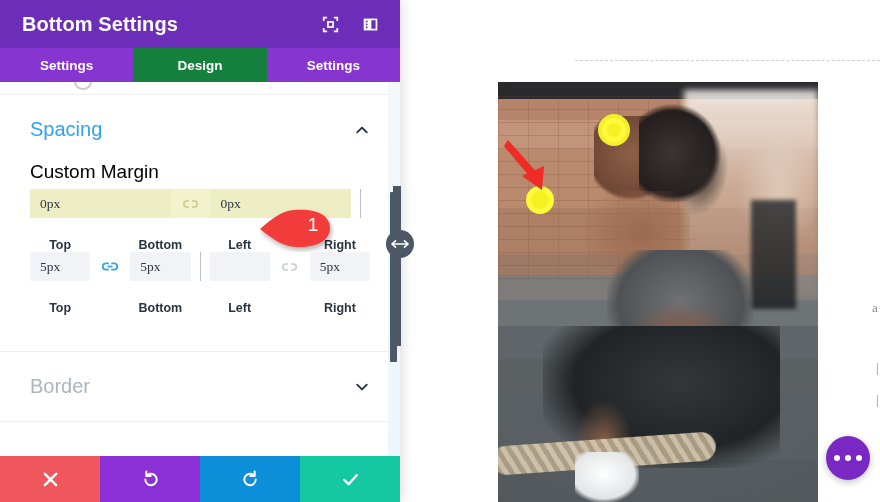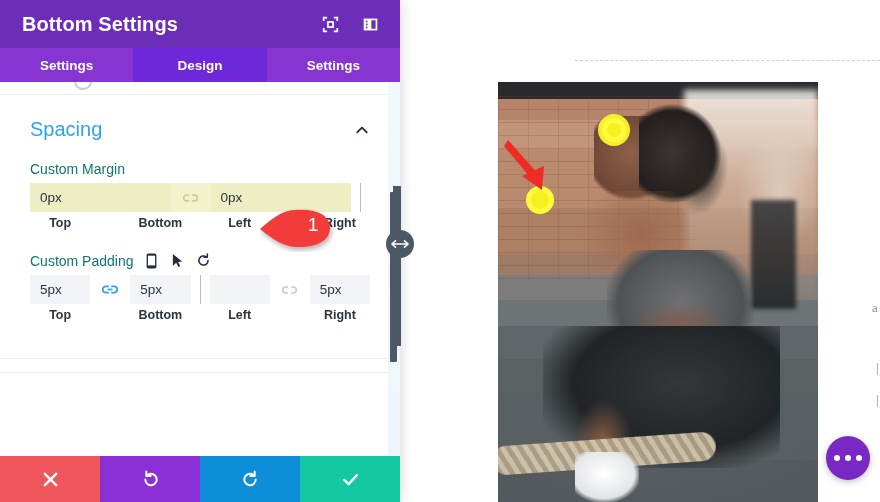--- a/index.html
+++ b/index.html
@@ -131,64 +131,64 @@
   .panel-title {
     color:#fff; font-size:20px; font-weight:bold; letter-spacing:.1px; flex:1;
   }
   .hdr-icon { width:24px; height:24px; margin-left:16px; display:flex; align-items:center; justify-content:center; cursor:pointer; }
   .tabs { height:34px; display:flex; flex:0 0 34px; background:#8a3fd4; }
   .tab {
     flex:1; display:flex; align-items:center; justify-content:center;
     color:#ffffff; font-size:13.5px; font-weight:bold; cursor:pointer;
     background:#8635d1;
   }
-  .tab.active { background:#6d28d9; }
+  .tab.active { background:#15803d; }
   .panel-body {
     flex:1; position:relative; overflow:hidden; background:#fff;padding-left:38px;
   }
   .scroll-inner { position:absolute; left:0; top:0; right:0; padding:0 30px; }
 
   .cut-top {
     position:absolute; left:74px; top:-8px; width:18px; height:16px;
     border:2px solid #c9ccd2; border-radius:50%; background:#fff;
   }
   .divider { height:1px; background:#eceef1; margin: 0 -30px; }
 
   .section-head {
     display:flex; align-items:center; justify-content:space-between;
     padding: 23px 0 10px 0; cursor:pointer;
   }
   .section-title { font-size:20px; color:#2ea3f2; }
   .section-title.closed { color:#aeb4bd; }
   .chev { width:16px; height:16px; color:#2a3443; }
 
   .field-label-row { display:flex; align-items:center; gap:9px; margin: 10px 0 6px 0; }
-  .field-label { font-size:14px; color:#0f766e; }
+  .field-label { font-size:19px; color:#000000; }
   .mini-icon { width:17px; height:17px; display:flex; align-items:center; justify-content:center; cursor:pointer; }
 
   .range-row { display:flex; align-items:stretch; height:29px; }
   .slot {
     flex:1; display:flex; align-items:center; position:relative;
   }
   .inp {
     width:100%; height:29px; border:0; outline:0;
     background:#f1f3f6; font-size:13.5px; color:#2b3540;
-    padding-left:10px; font-family:Liberation Sans, sans-serif;
+    padding-left:10px; font-family:Liberation Serif, serif;
     background-image: radial-gradient(rgba(190,198,210,.55) .6px, transparent .6px);
     background-size: 4px 4px;
   }
   .hl-yellow .inp { background:#eeeec4; background-image:none; }
   .link-btn {
     width:40px; display:flex; align-items:center; justify-content:center;
     cursor:pointer; align-self:stretch;
   }
   .link-btn.yellowbg { background:#f2f2cd; }
   .link-btn.plainbg  { background:#ffffff; }
   .vsep { width:1px; background:#b9bfc8; margin:0 9px; align-self:stretch; }
-  .labels-row { display:flex; margin-top:4px; }
+  .labels-row { display:flex; margin-top:20px; }
   .labels-row .cell { flex:1; text-align:center; font-size:12.5px; color:#2b3540; font-weight:bold; }
   .labels-row .spacer { width:40px; }
   .labels-row .spacer-sep { width:19px; }
   .mg-half { display:flex; flex:1; }
   .yellow-wrap { background:#f2f2cd; display:flex; flex:1; }
 
   
   .callout {
     position:absolute; left:258px; top:205px; width:76px; height:47px;
     pointer-events:none;
@@ -347,40 +347,20 @@
         <div class="labels-row">
           <div class="cell">Top</div>
           <div class="spacer"></div>
           <div class="cell">Bottom</div>
           <div class="spacer-sep"></div>
           <div class="cell">Left</div>
           <div class="spacer"></div>
           <div class="cell">Right</div>
         </div>
 
-        <div class="field-label-row" style="margin-top:22px;">
-          <div class="field-label">Custom Padding</div>
-          <div class="mini-icon">
-            <svg width="13" height="16" viewBox="0 0 14 18">
-              <rect x="1.5" y="0.5" width="11" height="17" rx="2" fill="#1f2d3d"></rect>
-              <rect x="3" y="3" width="8" height="11" fill="#ffffff"></rect>
-            </svg>
-          </div>
-          <div class="mini-icon">
-            <svg width="13" height="15" viewBox="0 0 14 16">
-              <path d="M2 1 L2 14 L5.6 10.4 L8 15 L10 14 L7.6 9.5 L12 9 Z" fill="#1f2d3d"></path>
-            </svg>
-          </div>
-          <div class="mini-icon">
-            <svg width="15" height="15" viewBox="0 0 18 18">
-              <path d="M14.5 9a5.5 5.5 0 1 1-2.2-4.4" fill="none" stroke="#1f2d3d" stroke-width="1.8" stroke-linecap="round"></path>
-              <path d="M13.6 1.2 L13.6 5.2 L9.6 5.2" fill="none" stroke="#1f2d3d" stroke-width="1.8" stroke-linecap="round" stroke-linejoin="round"></path>
-            </svg>
-          </div>
-        </div>
 
         <div class="range-row">
           <div class="mg-half">
             <div class="slot">
               <input class="inp" value="5px" style="">
             </div>
             <div class="link-btn plainbg">
               <svg width="16" height="13" viewBox="0 0 20 14">
                 <path d="M8.5 3 H5 a4 4 0 0 0 0 8 H8.5" fill="none" stroke="#2ea3f2" stroke-width="2.2"></path>
                 <path d="M11.5 3 H15 a4 4 0 0 1 0 8 H11.5" fill="none" stroke="#2ea3f2" stroke-width="2.2"></path>
@@ -413,20 +393,26 @@
           <div class="spacer"></div>
           <div class="cell">Bottom</div>
           <div class="spacer-sep"></div>
           <div class="cell">Left</div>
           <div class="spacer"></div>
           <div class="cell">Right</div>
         </div>
 
         <div class="divider" style="margin-top:36px;"></div>
 
+        <div class="section-head">
+          <div class="section-title closed">Border</div>
+          <svg class="chev" viewBox="0 0 20 20">
+            <path d="M4 7 L10 13 L16 7" fill="none" stroke="#1f2d3d" stroke-width="2.2" stroke-linecap="round" stroke-linejoin="round"></path>
+          </svg>
+        </div>
 
         <div class="divider" style="margin-top:13px;"></div>
       </div>
 
       <div class="vscroll-track" style="top:0;">
         <div class="vscroll-thumb" style="top:110px;"></div>
       </div>
     </div>
 
     <div class="panel-footer">

